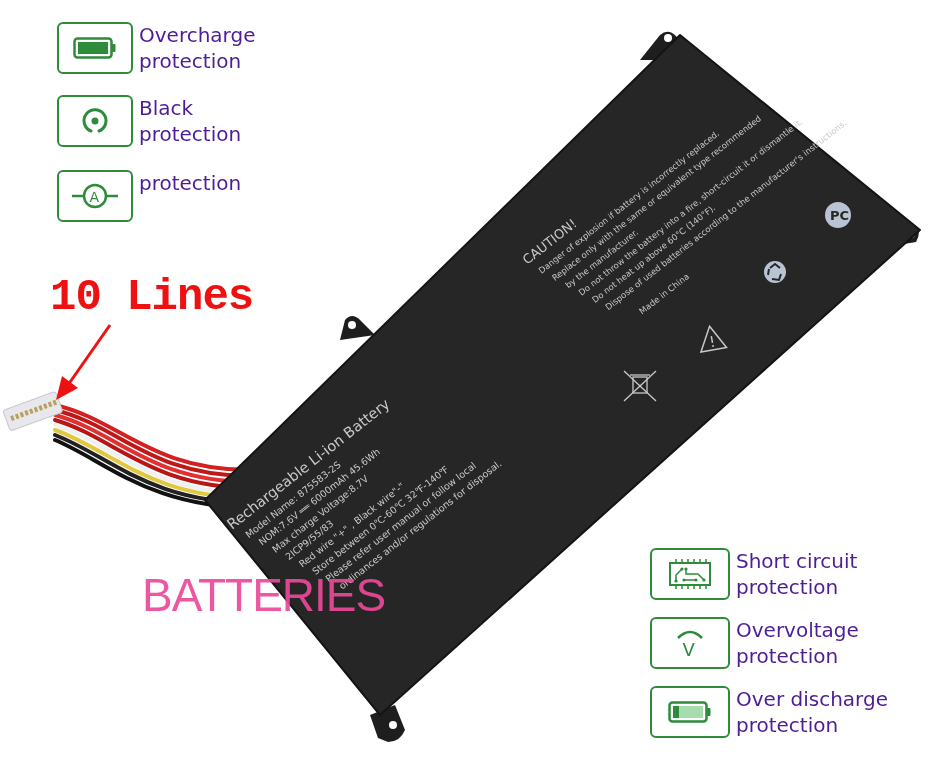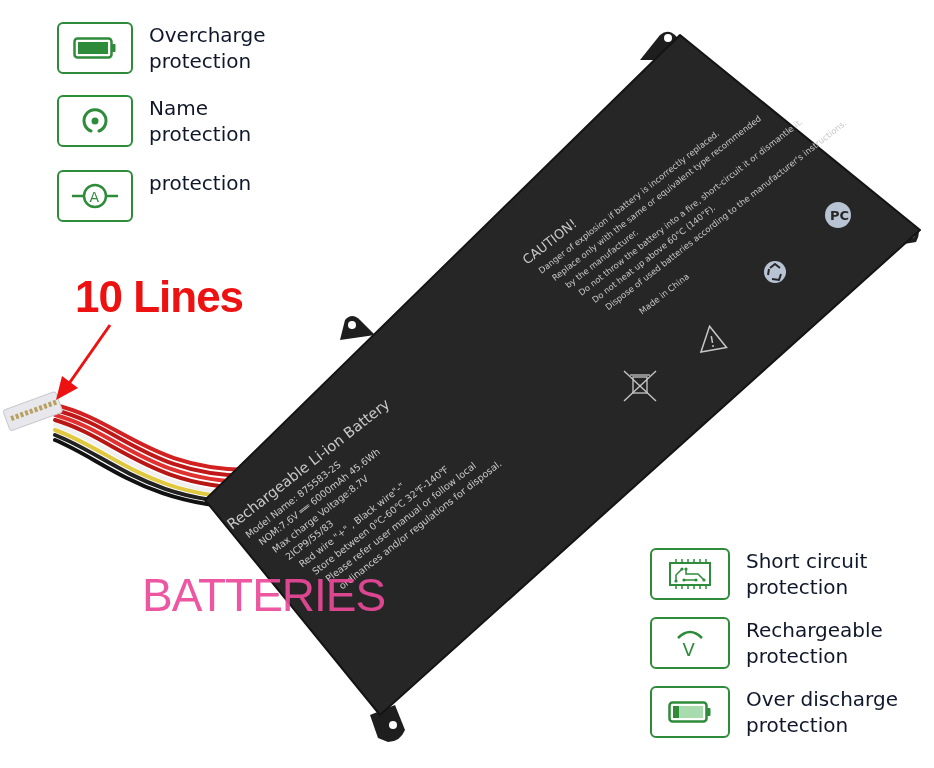--- a/index.html
+++ b/index.html
@@ -1,21 +1,21 @@
 <!DOCTYPE html>
 <html><head>
 <meta charset="utf-8">
 <style>
   html, body { margin:0; padding:0; background:#ffffff; }
   body { width:934px; height:768px; position:relative; overflow:hidden; font-family:"DejaVu Sans", sans-serif; }
   .feature { position:absolute; display:flex; align-items:flex-start; }
   .icon-box { width:76px; height:52px; border:2px solid #2e8b3a; border-radius:6px; box-sizing:border-box; display:flex; align-items:center; justify-content:center; background:#fff; }
-  .feat-label { margin-left:16px; color:#0f172a; font-size:20px; line-height:26px; font-family:"DejaVu Sans", sans-serif; }
+  .feat-label { margin-left:6px; color:#4c1d95; font-size:20px; line-height:26px; font-family:"DejaVu Sans", sans-serif; }
   .feat-label span { display:block; }
-  #lines-label { position:absolute; left:50px; top:272px; color:#ee1111; font-size:44px; font-family:Liberation Sans, sans-serif; font-weight:bold; letter-spacing:-1px;margin-left:25px; }
+  #lines-label { position:absolute; left:50px; top:272px; color:#ee1111; font-size:44px; font-family:Liberation Mono, monospace; font-weight:bold; letter-spacing:-1px; }
   #brand { position:absolute; left:142px; top:568px; color:#ec4899; font-size:46px; font-family:"Liberation Sans", sans-serif; letter-spacing:-1px; opacity:0.92; z-index:5; }
   svg text { font-family:"DejaVu Sans", sans-serif; }
 </style>
 </head>
 <body>
 
 <svg width="934" height="768" style="position:absolute;left:0;top:0;" viewBox="0 0 934 768">
 
   <g fill="none" stroke-linecap="round">
     <path d="M55 405 C120 420, 150 470, 250 470" stroke="#d32020" stroke-width="4"></path>
@@ -137,21 +137,21 @@
 </div>
 
 <div class="feature" style="left:57px;top:95px;">
   <div class="icon-box">
     <svg width="30" height="30" viewBox="0 0 30 30">
       <path d="M11 25 A11 11 0 1 1 19 25" fill="none" stroke="#2e8b3a" stroke-width="3" stroke-linecap="round"></path>
       <circle cx="15" cy="15" r="3.5" fill="#2e8b3a"></circle>
     </svg>
   </div>
   <div class="feat-label">
-    <span>Name</span>
+    <span>Black</span>
     <span>protection</span>
   </div>
 </div>
 
 <div class="feature" style="left:57px;top:170px;">
   <div class="icon-box">
     <svg width="50" height="26" viewBox="0 0 50 26">
       <line x1="2" y1="13" x2="13" y2="13" stroke="#2e8b3a" stroke-width="2.5"></line>
       <line x1="37" y1="13" x2="48" y2="13" stroke="#2e8b3a" stroke-width="2.5"></line>
       <circle cx="25" cy="13" r="11" fill="none" stroke="#2e8b3a" stroke-width="2.5"></circle>
@@ -199,21 +199,21 @@
 </div>
 
 <div class="feature" style="left:650px;top:617px;">
   <div class="icon-box" style="width:80px;">
     <svg width="34" height="34" viewBox="0 0 34 34">
       <path d="M5 12 Q17 0 29 12" fill="none" stroke="#2e8b3a" stroke-width="2.5"></path>
       <text x="9.5" y="30" font-size="18" fill="#2e8b3a">V</text>
     </svg>
   </div>
   <div class="feat-label">
-    <span>Rechargeable</span>
+    <span>Overvoltage</span>
     <span>protection</span>
   </div>
 </div>
 
 <div class="feature" style="left:650px;top:686px;">
   <div class="icon-box" style="width:80px;">
     <svg width="44" height="22" viewBox="0 0 44 22">
       <rect x="1.5" y="1.5" width="37" height="19" rx="3" fill="none" stroke="#2e8b3a" stroke-width="2.5"></rect>
       <rect x="39" y="7" width="3.5" height="8" rx="1" fill="#2e8b3a"></rect>
       <rect x="5" y="5" width="30" height="12" fill="#a8dcae"></rect>

